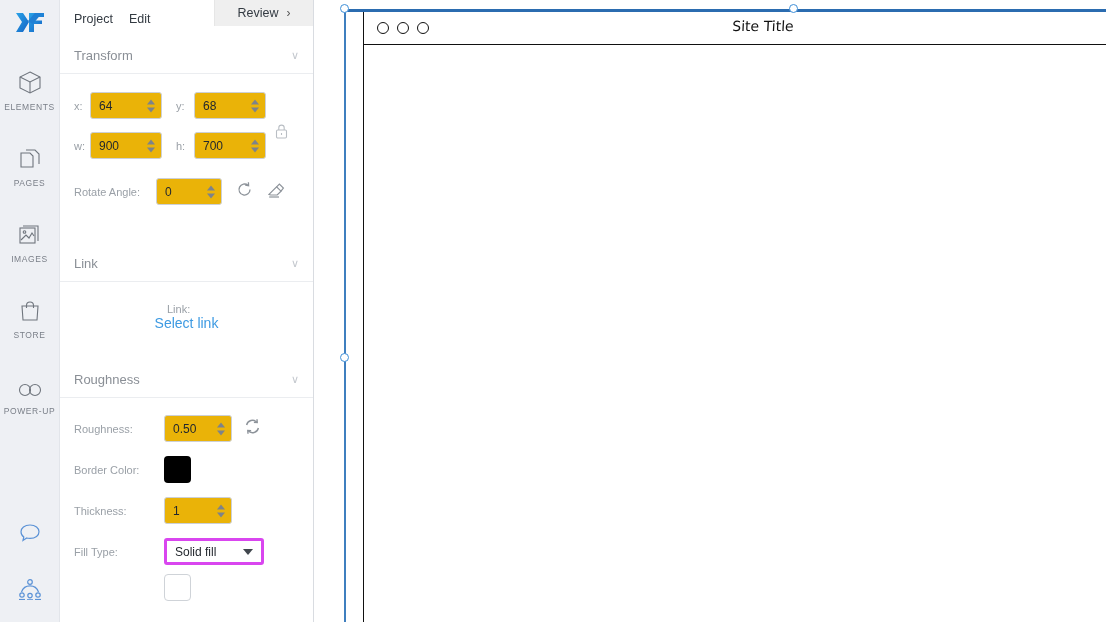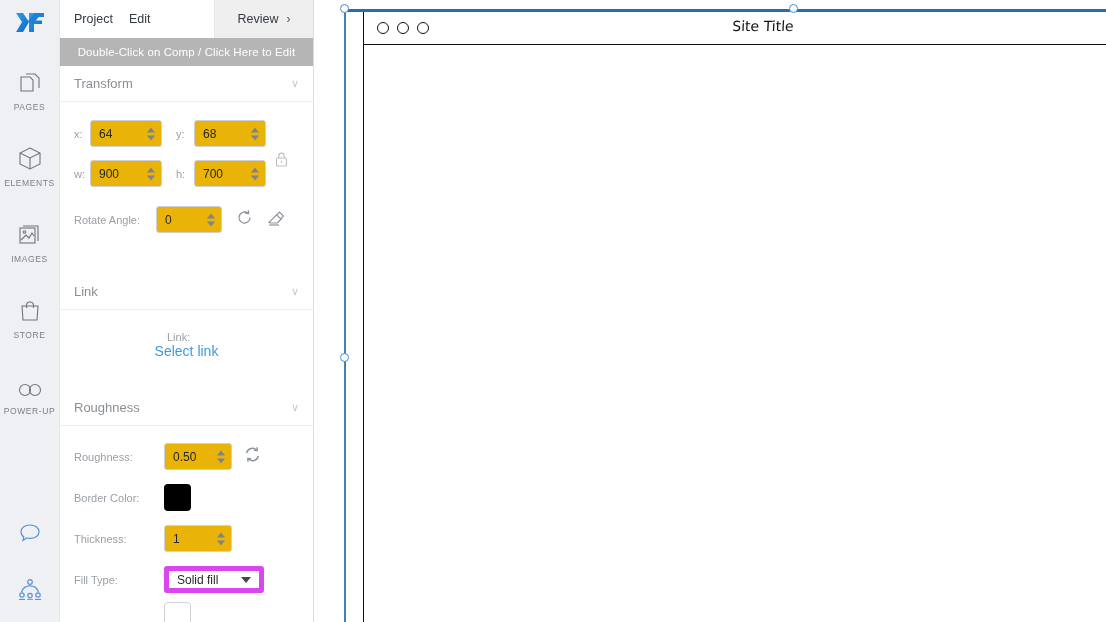--- a/index.html
+++ b/index.html
@@ -48,21 +48,21 @@
     height: 38px; background: #ffffff; display: flex; align-items: flex-start;
     position: relative;
   }
   .tab {
     font-size: 12.5px; color: #333a42; cursor: pointer;
     padding: 0 0 0 0; height: 38px; display: flex; align-items: center;
   }
   .tab-project { margin-left: 14px; }
   .tab-edit { margin-left: 16px; }
   .tab-review {
-    position: absolute; right: 0; top: 0; width: 99px; height: 38px;
+    position: absolute; right: 0; top: 0; width: 99px; height: 26px;
     background: #efefef; justify-content: center; gap: 8px;
     border-left: 1px solid #e6e6e6;
   }
   .tab-review .chev { font-size: 12px; color: #555; }
 
   .hintbar {
     height: 28px; background: #b5b5b5; color: #ffffff;
     font-size: 11.5px; display: flex; align-items: center; justify-content: center;
     letter-spacing: .1px;
   }
@@ -88,21 +88,21 @@
     display: flex; flex-direction: column; gap: 3px; align-items: center;
   }
   .tri-up { width: 0; height: 0; border-left: 4px solid transparent; border-right: 4px solid transparent; border-bottom: 5px solid #7d838a; }
   .tri-dn { width: 0; height: 0; border-left: 4px solid transparent; border-right: 4px solid transparent; border-top: 5px solid #7d838a; }
 
   .swatch { width: 27px; height: 27px; border-radius: 4px; }
   .sw-border { background: #000000; }
   .sw-fill { background: #ffffff; border: 1px solid #cfd3d8; }
 
   .select {
-    height: 27px; width: 100px; border: 5px solid #d946ef; border-radius: 3px;
+    height: 27px; width: 100px; border: 3px solid #d946ef; border-radius: 3px;
     background: #fff; display: flex; align-items: center; justify-content: space-between;
     padding: 8px 8px; font-size: 12px; color: #23282e;
   }
   .select .caret { width: 0; height: 0; border-left: 5px solid transparent; border-right: 5px solid transparent; border-top: 6px solid #41474e; }
 
   .link-a { font-size: 14px; color: #3d9ae2; cursor: pointer; }
 
   
   .canvas { flex: 1; position: relative; background: #ffffff; overflow: hidden; }
   .wire {
@@ -143,36 +143,36 @@
         <path d="M14 3 L29 3 L29 7 L19 7 L19 10.5 L27 10.5 L27 14 L19 14 L19 22 L14 22 Z" fill="url(#lg)"></path>
         <path d="M13 11 L20 3 L27 3 L18 14 Z" fill="#1f7fd4"></path>
       </svg>
     </div>
 
     <div class="rail-items">
 
       <div class="rail-item">
         <span class="ic">
           <svg width="26" height="26" viewBox="0 0 26 26" fill="none" stroke="#6f757d" stroke-width="1.1">
-            <path d="M4 7 H13 L16 10 V21 H4 Z"></path>
-            <path d="M9 4 H18 L22 8 V18"></path>
-          </svg>
-        </span>
-        <span class="lbl">PAGES</span>
-      </div>
-
-      <div class="rail-item">
-        <span class="ic">
-          <svg width="26" height="26" viewBox="0 0 26 26" fill="none" stroke="#6f757d" stroke-width="1.1">
             <path d="M13 2 L23 7 L23 18 L13 23 L3 18 L3 7 Z"></path>
             <path d="M3 7 L13 12 L23 7"></path>
               <path d="M13 12 L13 23"></path>
           </svg>
         </span>
         <span class="lbl">ELEMENTS</span>
+      </div>
+
+      <div class="rail-item">
+        <span class="ic">
+          <svg width="26" height="26" viewBox="0 0 26 26" fill="none" stroke="#6f757d" stroke-width="1.1">
+            <path d="M4 7 H13 L16 10 V21 H4 Z"></path>
+            <path d="M9 4 H18 L22 8 V18"></path>
+          </svg>
+        </span>
+        <span class="lbl">PAGES</span>
       </div>
 
       <div class="rail-item">
         <span class="ic">
           <svg width="26" height="26" viewBox="0 0 26 26" fill="none" stroke="#6f757d" stroke-width="1.1">
             <rect x="3" y="6" width="15" height="15"></rect>
             <path d="M6 4 H21 V19"></path>
             <circle cx="7.5" cy="10" r="1.3"></circle>
             <path d="M4 18 L9 13 L12 16 L15 11 L17 14"></path>
           </svg>
@@ -232,21 +232,20 @@
 
     <div class="tabbar">
       <div class="tab tab-project">Project</div>
       <div class="tab tab-edit">Edit</div>
       <div class="tab tab-review">
         <span>Review</span>
         <span class="chev">›</span>
       </div>
     </div>
 
-    <div class="hintbar">Double-Click on Comp / Click Here to Edit</div>
 
     <div class="sec-head">
       <span class="t">Transform</span>
       <span class="cv">∨</span>
     </div>
 
     <div class="row" style="margin-top:18px; position:relative;">
       <span class="lab" style="width:16px;">x:</span>
       <div class="spin" style="width:72px;">
         <span class="v">64</span>

